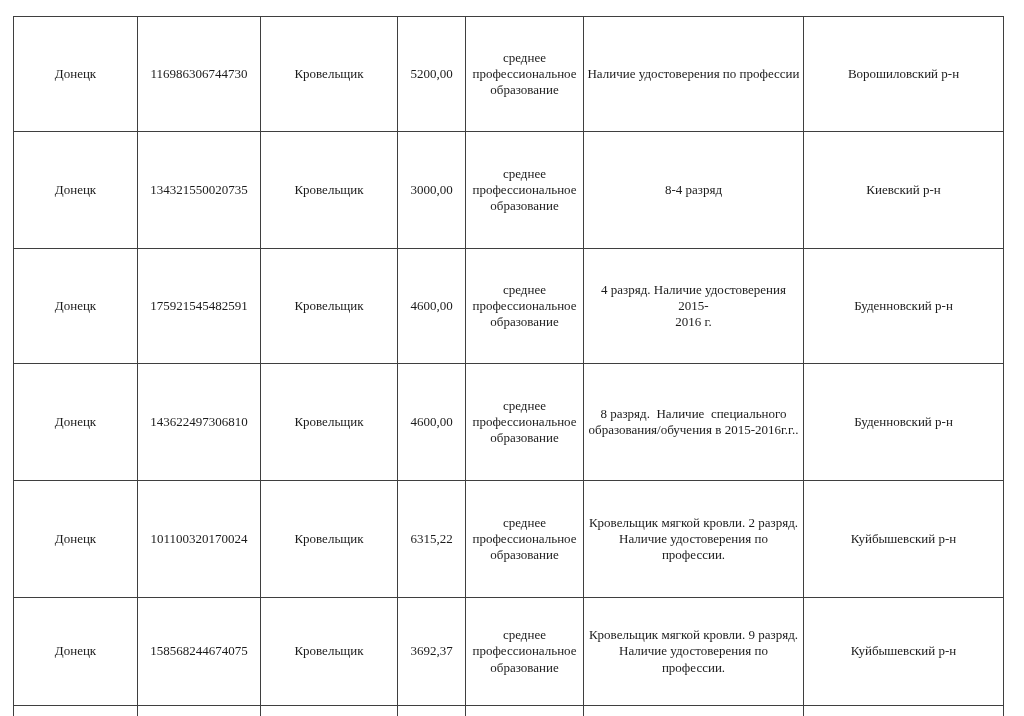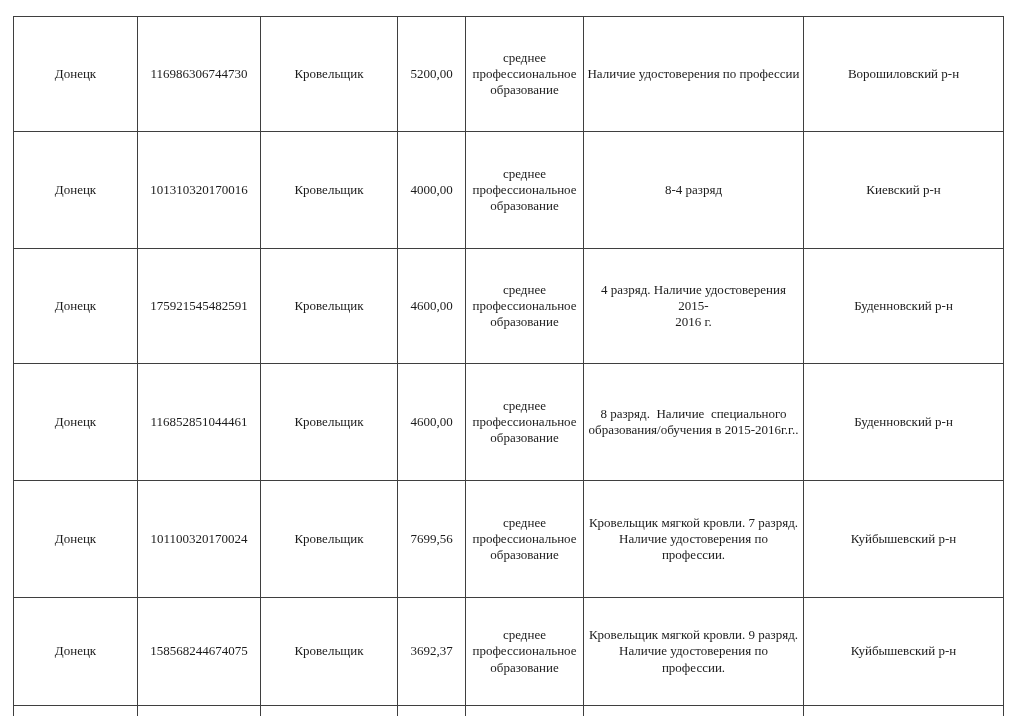--- a/index.html
+++ b/index.html
@@ -68,62 +68,62 @@
         <td>Кровельщик</td>
         <td>5200,00</td>
         <td>среднее
 профессиональное
 образование</td>
         <td>Наличие удостоверения по профессии</td>
         <td>Ворошиловский р-н</td>
       </tr>
       <tr>
         <td>Донецк</td>
-        <td>101310320170016</td>
+        <td>134321550020735</td>
         <td>Кровельщик</td>
-        <td>4000,00</td>
+        <td>3000,00</td>
         <td>среднее
 профессиональное
 образование</td>
         <td>8-4 разряд</td>
         <td>Киевский р-н</td>
       </tr>
       <tr>
         <td>Донецк</td>
         <td>175921545482591</td>
         <td>Кровельщик</td>
         <td>4600,00</td>
         <td>среднее
 профессиональное
 образование</td>
         <td>4 разряд. Наличие удостоверения 2015-
 2016 г.</td>
         <td>Буденновский р-н</td>
       </tr>
       <tr>
         <td>Донецк</td>
-        <td>116852851044461</td>
+        <td>143622497306810</td>
         <td>Кровельщик</td>
         <td>4600,00</td>
         <td>среднее
 профессиональное
 образование</td>
         <td>8 разряд.  Наличие  специального
 образования/обучения в 2015-2016г.г..</td>
         <td>Буденновский р-н</td>
       </tr>
       <tr>
         <td>Донецк</td>
         <td>101100320170024</td>
         <td>Кровельщик</td>
-        <td>7699,56</td>
+        <td>6315,22</td>
         <td>среднее
 профессиональное
 образование</td>
-        <td>Кровельщик мягкой кровли. 7 разряд.
+        <td>Кровельщик мягкой кровли. 2 разряд.
 Наличие удостоверения по профессии.</td>
         <td>Куйбышевский р-н</td>
       </tr>
       <tr>
         <td>Донецк</td>
         <td>158568244674075</td>
         <td>Кровельщик</td>
         <td>3692,37</td>
         <td>среднее
 профессиональное

